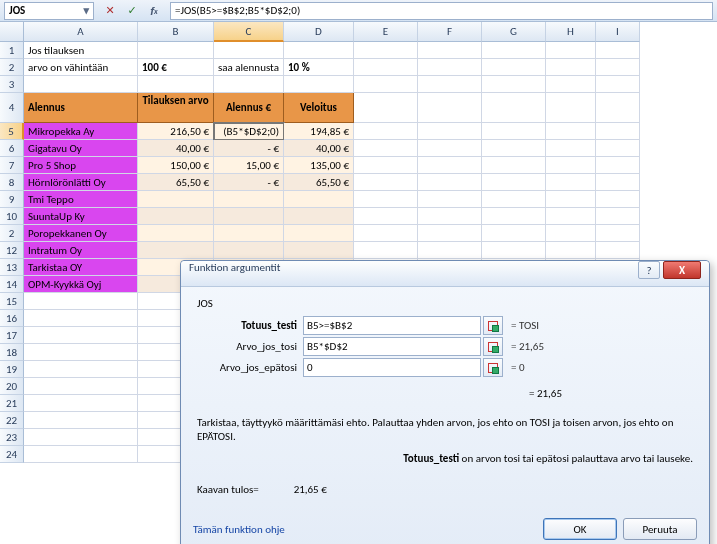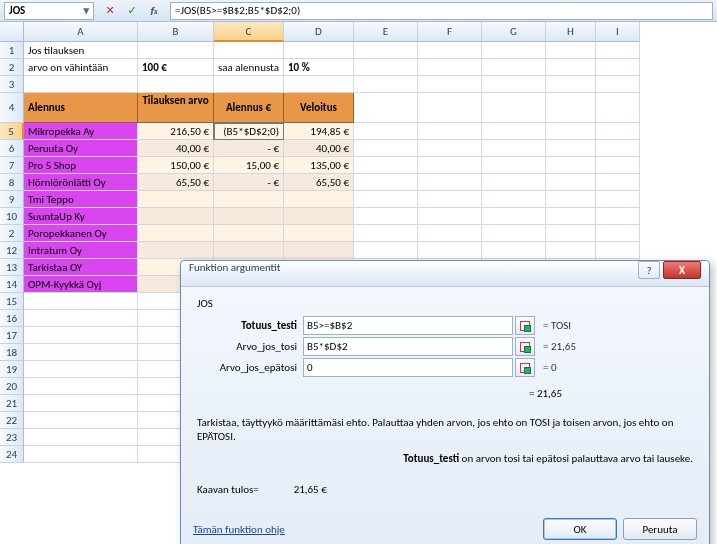--- a/index.html
+++ b/index.html
@@ -35,30 +35,30 @@
 .row4 .rowh{line-height:30px}
 .dlg{position:absolute;left:180px;top:260px;width:530px;background:linear-gradient(#f4f8fd,#e4ecf7);border:1px solid #6f8bb3;box-shadow:3px 3px 8px rgba(0,0,0,.25);border-radius:4px 4px 2px 2px}
 .dlgtitle{height:26px;background:linear-gradient(#fdfefe,#dce7f5);border-bottom:1px solid #b8c9df;display:flex;align-items:flex-start;padding:0 8px;color:#2a3e5c;border-radius:4px 4px 0 0}
 .dlgtitle span{flex:1}
 .dbtn{width:22px;height:18px;border:1px solid #9cb0cc;border-radius:2px;margin-left:3px;display:flex;align-items:center;justify-content:center;background:linear-gradient(#fafcfe,#e3ebf5)}
 .dbtn.close{background:linear-gradient(#f07a72,#c1362c);color:#fff;border-color:#8e241c;font-weight:bold;width:38px}
 .dlgbody{padding:8px 12px 12px}
 .fname{margin:2px 0 6px 4px}
 .argrow{display:flex;align-items:center;margin:2px 0}
 .arglbl{width:110px;text-align:right;padding-right:6px}
-.argin{width:210px;height:19px;border:1px solid #9cb0cc;padding:0 3px;background:#fff}
+.argin{width:178px;height:19px;border:1px solid #9cb0cc;padding:0 3px;background:#fff}
 .refbtn{width:20px;height:19px;border:1px solid #9cb0cc;margin-left:2px;background:linear-gradient(#fafcfe,#e3ebf5);display:flex;align-items:center;justify-content:center}
 .refico{width:10px;height:10px;border:1px solid #c33;position:relative}
 .refico::after{content:"";position:absolute;right:-2px;bottom:-2px;width:5px;height:5px;background:#3a6;border:1px solid #174}
 .argres{margin-left:8px;color:#333}
 .desc{margin:16px 4px 4px;line-height:14px}
 .pdesc{text-align:right;margin:8px 4px}
 .fres{margin:18px 4px 4px}
 .dlgfoot{display:flex;align-items:center;padding:6px 12px 10px}
-.link{color:#1646a6;text-decoration:underline;cursor:pointer}
+.link{color:#1646a6;cursor:pointer}
 .btn{width:74px;height:22px;border:1px solid #8a9cb8;border-radius:3px;background:linear-gradient(#fdfdfe,#e2e9f3);margin-left:6px}
 .btn.primary{border:1px solid #3e74b8;box-shadow:inset 0 0 0 1px #a6c8ee}
 .cA{width:114px}.cB{width:76px}.cC{width:70px}.cD{width:70px}.cE,.cF,.cG,.cI{width:64px}.cH{width:50px}.cI{width:44px}
 </style>
 </head>
 <body>
 
 <div class="fbar">
   <div class="namebox">
     <span>JOS</span>
@@ -141,21 +141,21 @@
       <div class="cell cC lb r active">(B5*$D$2;0)</div>
       <div class="cell cD lb r">194,85 €</div>
       <div class="cell cE"></div>
       <div class="cell cF"></div>
       <div class="cell cG"></div>
       <div class="cell cH"></div>
       <div class="cell cI"></div>
     </div>
   <div class="row">
       <div class="rowh">6</div>
-      <div class="cell cA pk">Peruuta Oy</div>
+      <div class="cell cA pk">Gigatavu Oy</div>
       <div class="cell cB stripe r">40,00 €</div>
       <div class="cell cC stripe r">-    €</div>
       <div class="cell cD stripe r">40,00 €</div>
       <div class="cell cE"></div>
       <div class="cell cF"></div>
       <div class="cell cG"></div>
       <div class="cell cH"></div>
       <div class="cell cI"></div>
     </div>
   <div class="row">

